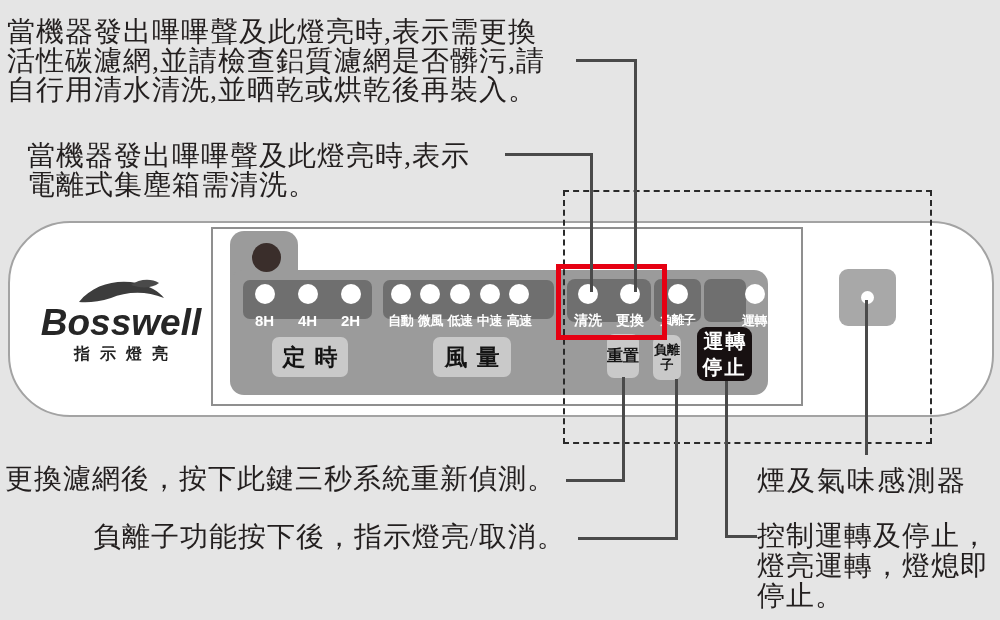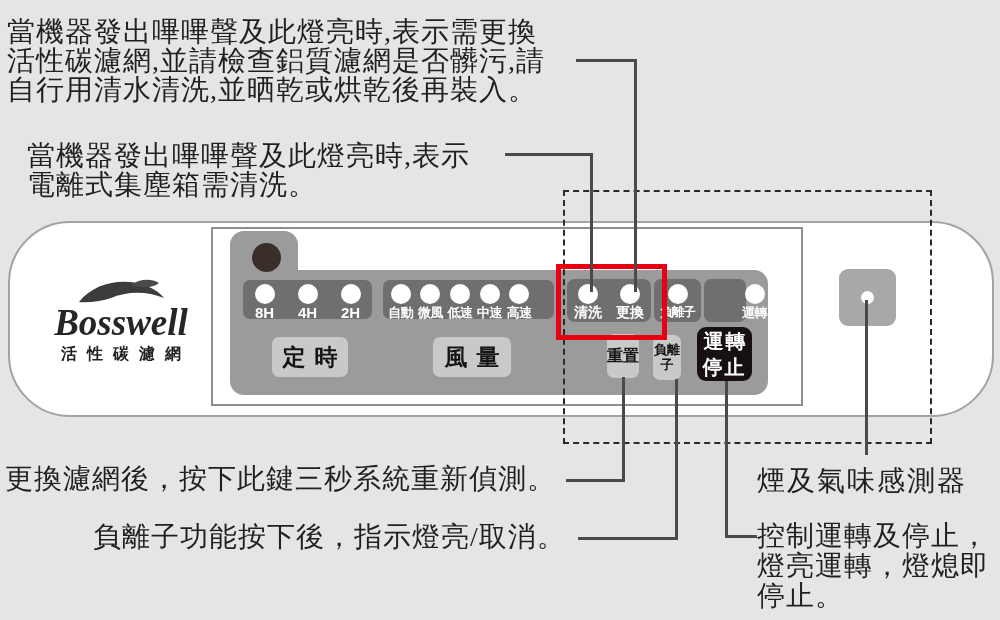--- a/index.html
+++ b/index.html
@@ -18,37 +18,37 @@
          border:2px solid #8f8f8f;z-index:2;box-sizing:border-box;}
   .panel{position:absolute;left:230px;top:270px;width:538px;height:125px;background:#9b9b9b;
          border-radius:14px;z-index:3;}
   .panel-tab{position:absolute;left:230px;top:231px;width:68px;height:52px;background:#9b9b9b;
          border-radius:14px 14px 0 0;z-index:3;}
   .ind-dot{position:absolute;left:252px;top:243px;width:29px;height:29px;border-radius:50%;
          background:#3a2e2b;z-index:4;}
   .led-group{position:absolute;background:#6f6f6f;border-radius:7px;display:flex;
          justify-content:space-around;align-items:flex-start;padding-top:4px;
          box-sizing:border-box;z-index:5;}
-  .led-item{display:flex;flex-direction:column;align-items:center;}
+  .led-item{display:flex;flex-direction:column;align-items:center;gap:8px;}
   .led-dot{width:20px;height:20px;border-radius:50%;background:#ffffff;}
   .led-label{color:#fff;font-weight:bold;font-family:"Liberation Sans","DejaVu Sans",sans-serif;
          margin-top:0px;white-space:nowrap;}
   .t15{font-size:15px;} .t13{font-size:13px;letter-spacing:-0.5px;}
   .t14{font-size:14px;} .t12{font-size:12.5px;letter-spacing:-1px;}
   .btn{position:absolute;background:#c9c9c9;border-radius:7px;color:#141414;font-weight:bold;
        font-family:"Liberation Sans","DejaVu Sans",sans-serif;display:flex;align-items:center;
        justify-content:center;z-index:6;box-sizing:border-box;}
   .btn-v{word-break:break-all;line-height:1.3;text-align:center;}
   .btn-power{background:#171011;color:#fff;border-radius:9px;}
   .sensor{position:absolute;left:839px;top:269px;width:57px;height:57px;background:#a8a8a8;
        border-radius:9px;z-index:5;}
   .sensor-dot{position:absolute;left:22px;top:22px;width:13px;height:13px;border-radius:50%;
        background:#fff;}
   .logo{position:absolute;left:28px;top:278px;width:186px;text-align:center;z-index:5;}
-  .logo-brand{font-family:Liberation Serif, serif;font-style:italic;
+  .logo-brand{font-family:Liberation Sans, sans-serif;font-style:italic;
        font-weight:bold;font-size:37px;color:#262626;line-height:38px;}
   .logo-zh{font-size:16px;font-weight:bold;color:#222;letter-spacing:10px;text-indent:10px;
        margin-top:2px;}
 </style>
 </head>
 <body>
 
 <div id="stage">
 
   <div class="ann" style="left:7px;top:17px;">當機器發出嗶嗶聲及此燈亮時,表示需更換
@@ -64,21 +64,21 @@
   <div class="ind-dot"></div>
 
   <div class="logo">
     <div style="height:26px;">
       <svg width="96" height="26" viewBox="0 0 96 26">
         <path d="M6 24 C20 6, 44 1, 64 5 C76 8, 86 13, 91 20 C72 12, 52 14, 38 20 C26 24, 14 25, 6 24 Z" fill="#3c3c3c"></path>
         <path d="M58 7 C66 1, 78 0, 86 5 C80 10, 68 11, 58 7 Z" fill="#4a4a4a"></path>
       </svg>
     </div>
     <div class="logo-brand">Bosswell</div>
-    <div class="logo-zh">活性碳濾網</div>
+    <div class="logo-zh">指示燈亮</div>
   </div>
 
   <div class="led-group" style="left:243px;top:280px;width:129px;height:39px;">
     <div class="led-item">
       <div class="led-dot"></div>
       <div class="led-label t15">8H</div>
     </div>
     <div class="led-item">
       <div class="led-dot"></div>
       <div class="led-label t15">4H</div>

